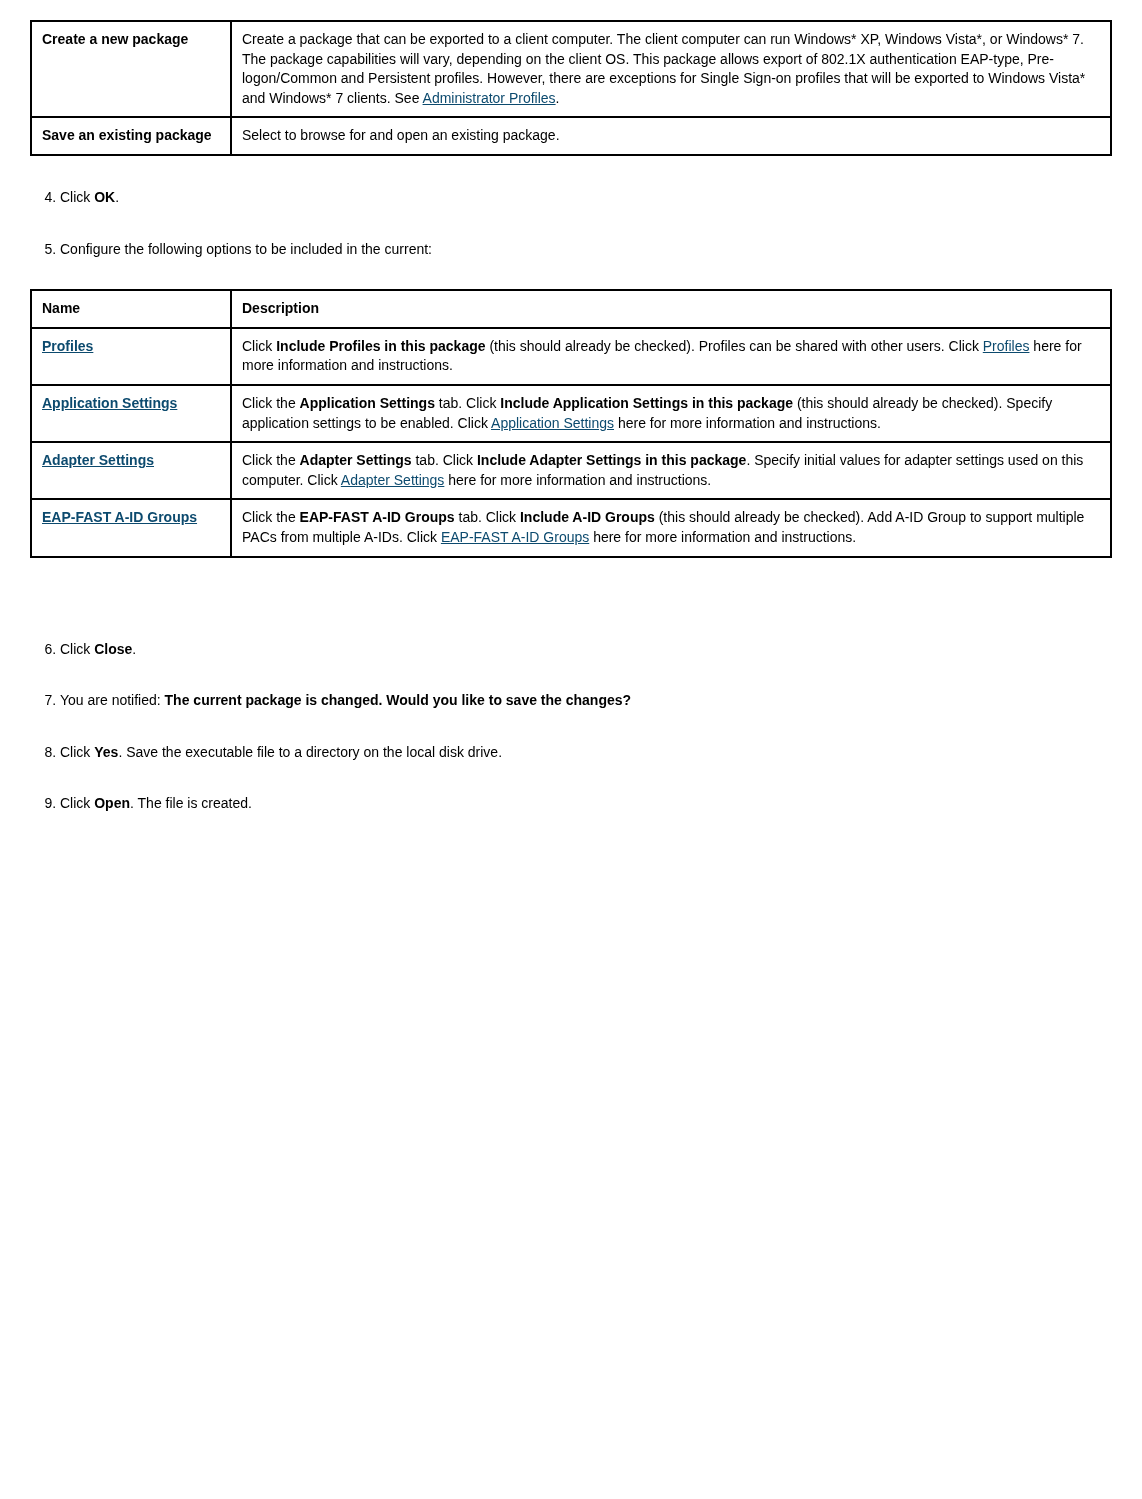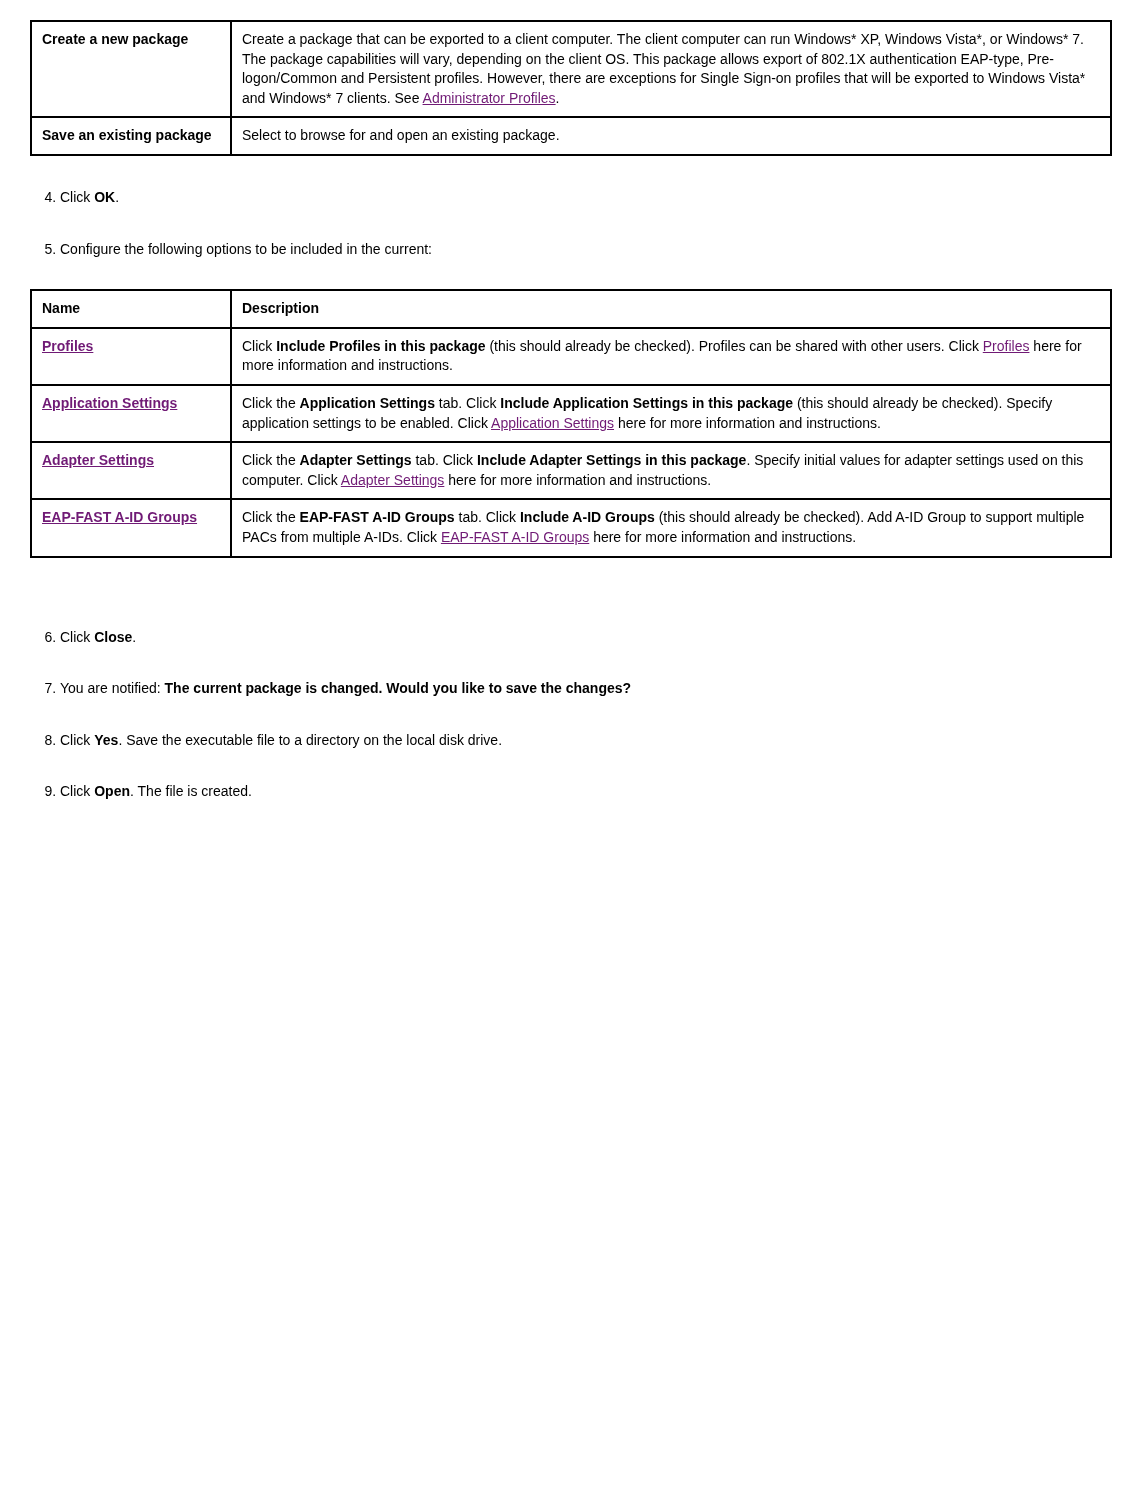--- a/index.html
+++ b/index.html
@@ -7,36 +7,36 @@
       font-family: Arial, sans-serif;
       font-size: 14px;
       color: #000;
       background: #fff;
       padding: 20px 30px;
       line-height: 1.4;
     }
     table {
       border-collapse: collapse;
       width: 100%;
-      margin-bottom: 20px;
+      margin-bottom: 32px;
     }
     table td, table th {
       border: 2px solid #000;
       padding: 8px 10px;
       vertical-align: top;
     }
     .col-name {
       width: 200px;
       font-weight: bold;
     }
     .col-desc {
       width: auto;
     }
     a {
-      color: #701a75;
+      color: #0c4a6e;
       text-decoration: underline;
     }
     .step-list {
       margin: 12px 0 12px 30px;
     }
     .step-list li {
       margin-bottom: 6px;
       margin-top: 32px;
     }
     .spacer { height: 18px; }

